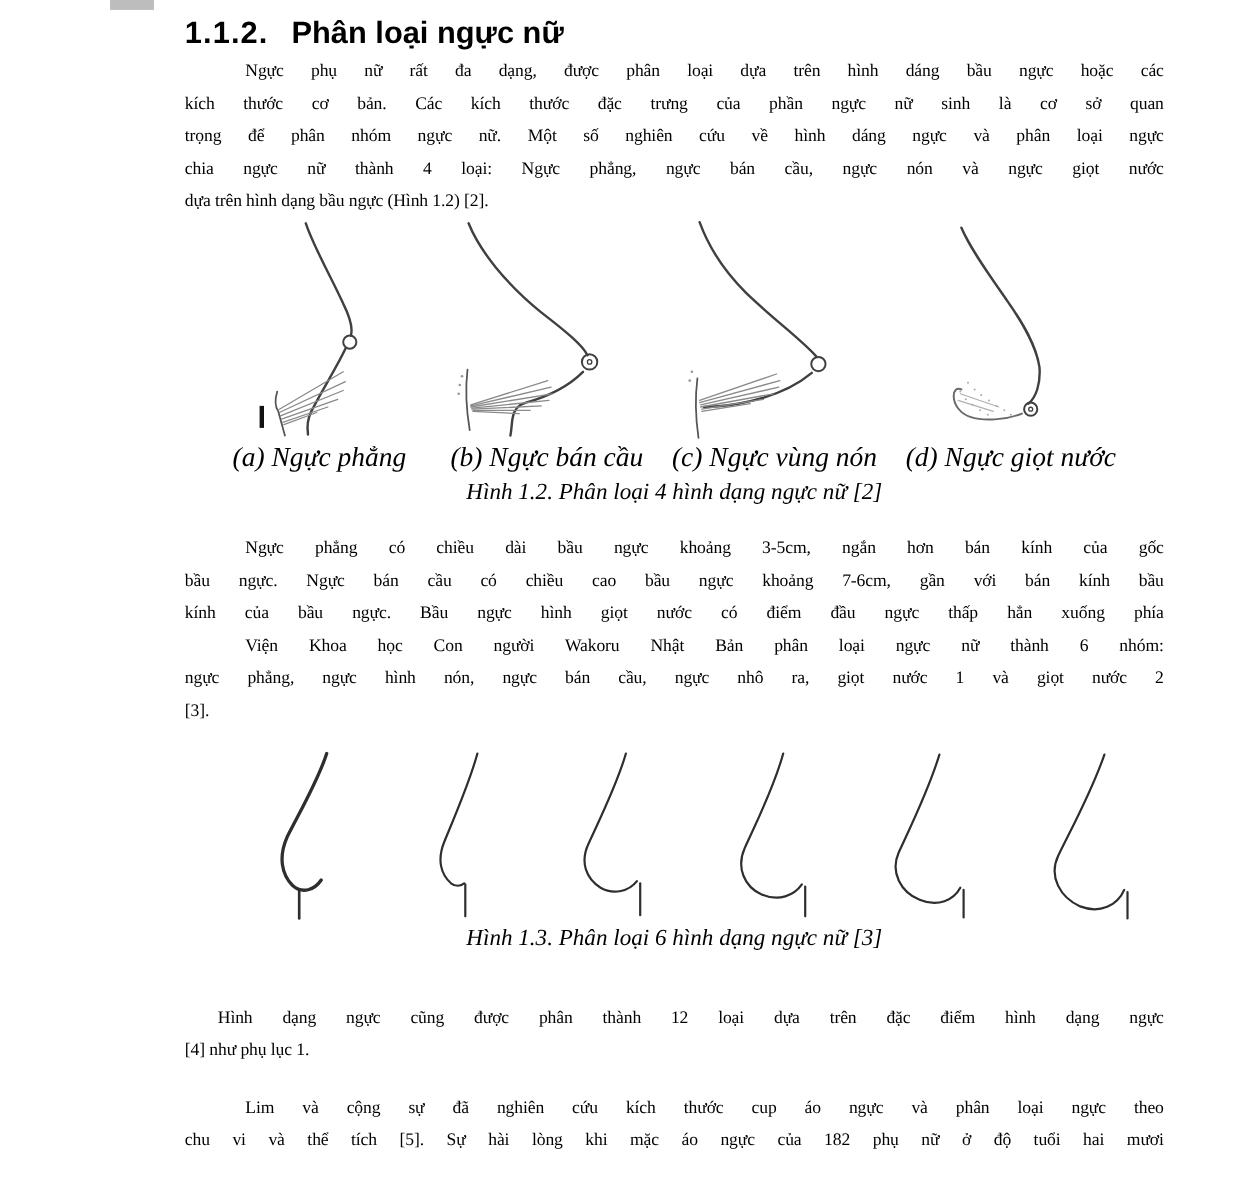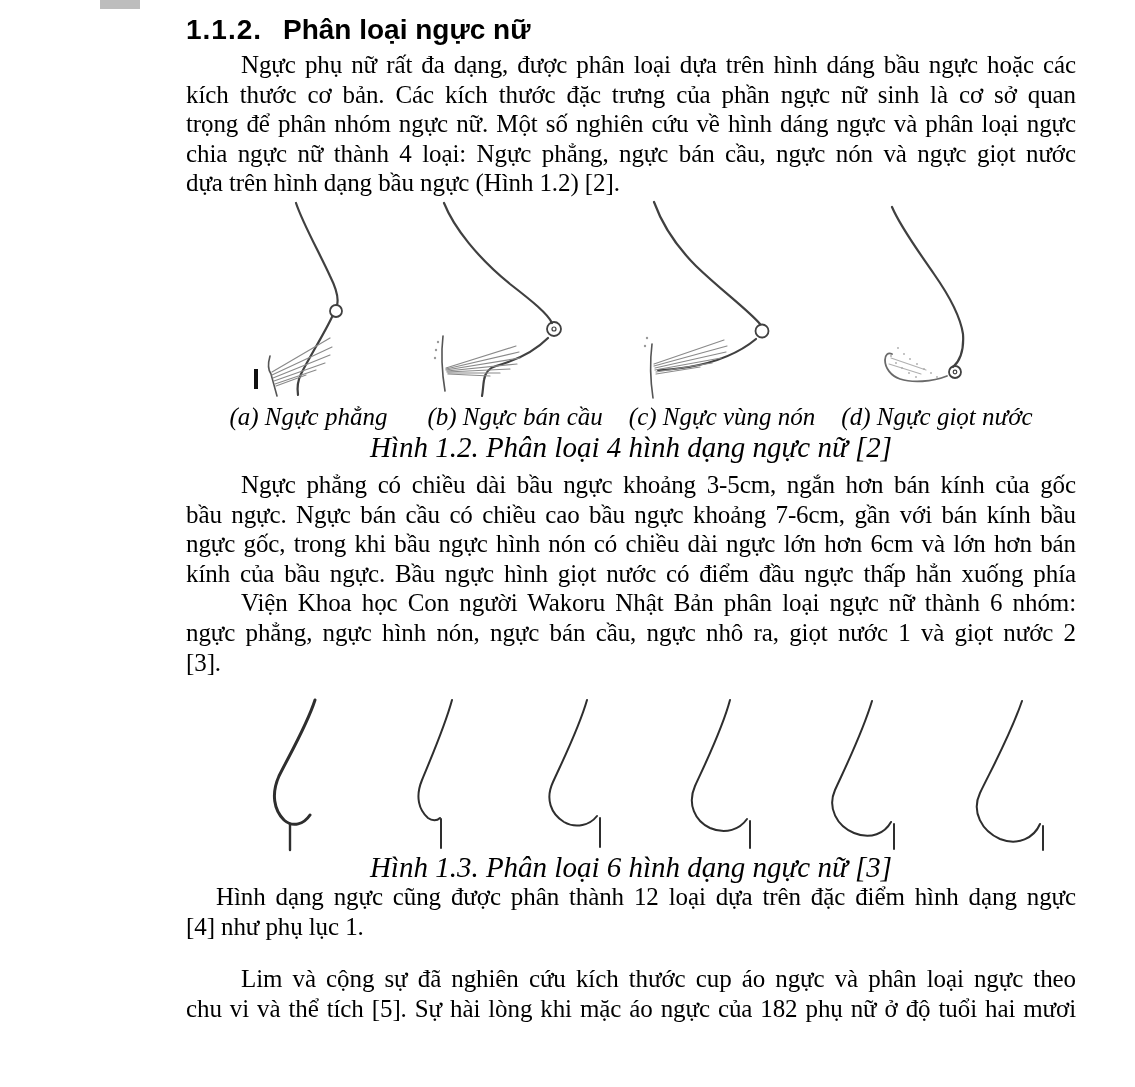--- a/index.html
+++ b/index.html
@@ -18,52 +18,52 @@
   .top-artifact {
     position: absolute;
     left: 100px;
     top: 0;
     width: 40px;
     height: 9px;
     background: #bdbdbd;
   }
   .content {
     position: absolute;
-    left: 186px;
+    left: 168px;
     top: 0;
     width: 890px;
   }
   .heading {
     margin-top: 14px;
     height: 32px;
     font-family: "Liberation Sans", sans-serif;
     font-weight: bold;
     font-size: 28px;
     line-height: 32px;
     white-space: nowrap;
   }
   .heading .num {
     display: inline-block;
     width: 97px;
     letter-spacing: 1px;
   }
   .para { margin: 0; }
   .p1 { margin-top: 4px; }
-  .p2 { margin-top: 8px; }
+  .p2 { margin-top: 22px; }
   .p5 { margin-top: 23px; }
   .line {
     height: 29.6px;
     line-height: 29.6px;
-    font-size: 25px;
+    font-size: 16px;
     text-align: justify;
     text-align-last: justify;
     letter-spacing: -0.1px;
   }
   .line.first  { text-indent: 55px; }
-  .line.first-sm { text-indent: 30px; }
+  .line.first-sm { text-indent: 30px; margin-top: 44px; }
   .line.last   { text-align-last: left; }
   .fig {
     position: relative;
   }
   .fig-12 { height: 204px; }
   .fig-13 { height: 154px; margin-top: 21px; }
   .fig svg { display: block; }
   .fig-labels {
     height: 30px;
     display: flex;
@@ -71,21 +71,21 @@
     gap: 26px;
     font-style: italic;
     font-size: 25px;
     line-height: 30px;
   }
   .fig-labels .lbl-a { margin-right: 14px; }
   .caption {
     height: 30px;
     text-align: center;
     font-style: italic;
-    font-size: 29px;
+    font-size: 21px;
     line-height: 30px;
   }
 </style>
 </head>
 <body>
 
 <div class="top-artifact"></div>
 
 <div class="content">
 
@@ -194,21 +194,20 @@
     <span>(b) Ngực bán cầu</span>
     <span>(c) Ngực vùng nón</span>
     <span>(d) Ngực giọt nước</span>
   </div>
 
   <div class="caption">Hình 1.2. Phân loại 4 hình dạng ngực nữ [2]</div>
 
   <div class="para p2">
     <div class="line first">Ngực phẳng có chiều dài bầu ngực khoảng 3-5cm, ngắn hơn bán kính của gốc</div>
     <div class="line">bầu ngực. Ngực bán cầu có chiều cao bầu ngực khoảng 7-6cm, gần với bán kính bầu</div>
-    <div class="line">ngực gốc, trong khi bầu ngực hình nón có chiều dài ngực lớn hơn 6cm và lớn hơn bán</div>
     <div class="line">kính của bầu ngực. Bầu ngực hình giọt nước có điểm đầu ngực thấp hẳn xuống phía</div>
   </div>
 
   <div class="para p3">
     <div class="line first">Viện Khoa học Con người Wakoru Nhật Bản phân loại ngực nữ thành 6 nhóm:</div>
     <div class="line">ngực phẳng, ngực hình nón, ngực bán cầu, ngực nhô ra, giọt nước 1 và giọt nước 2</div>
     <div class="line last">[3].</div>
   </div>
 
   <div class="fig fig-13">

